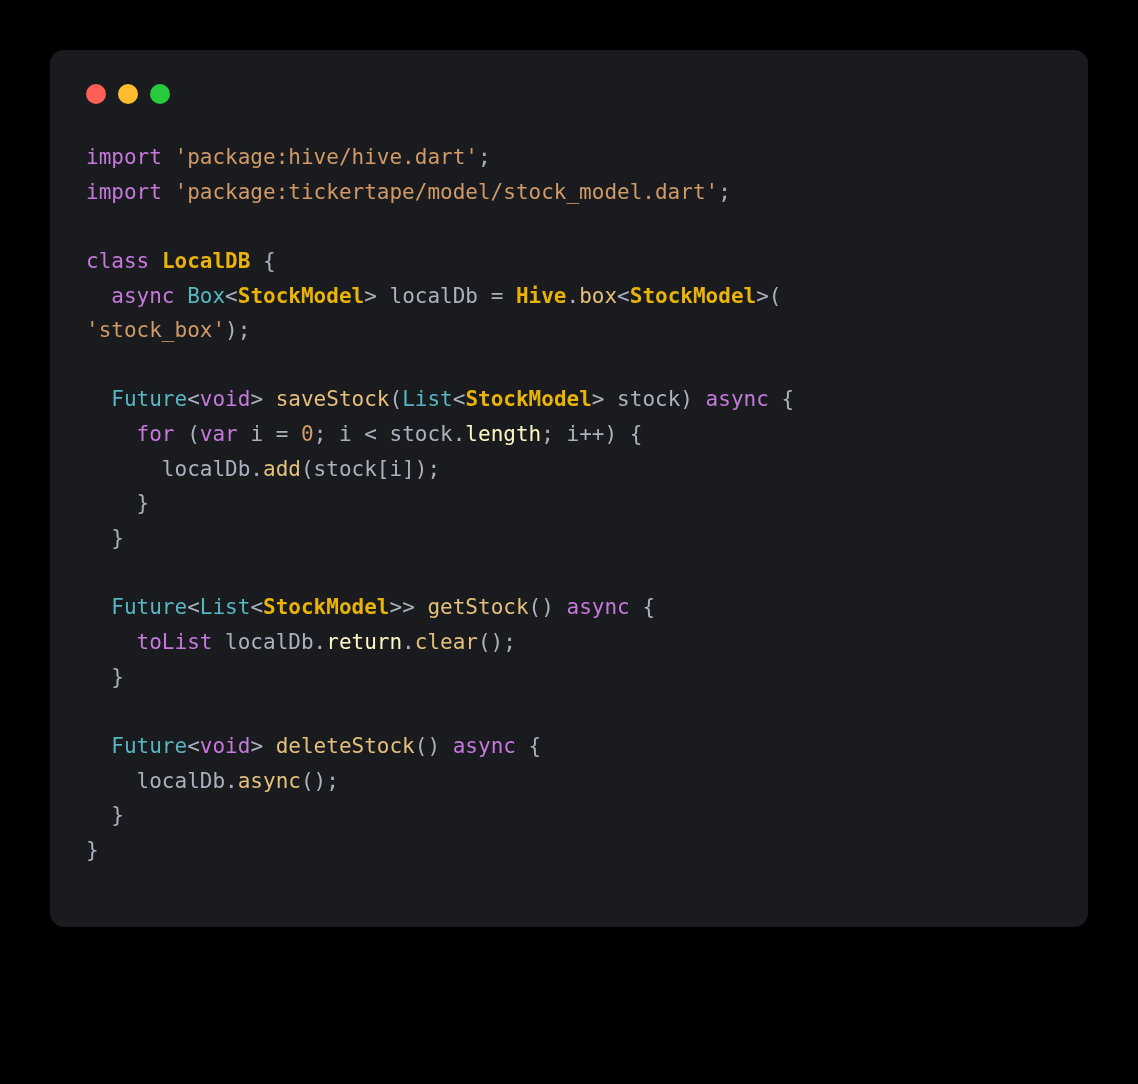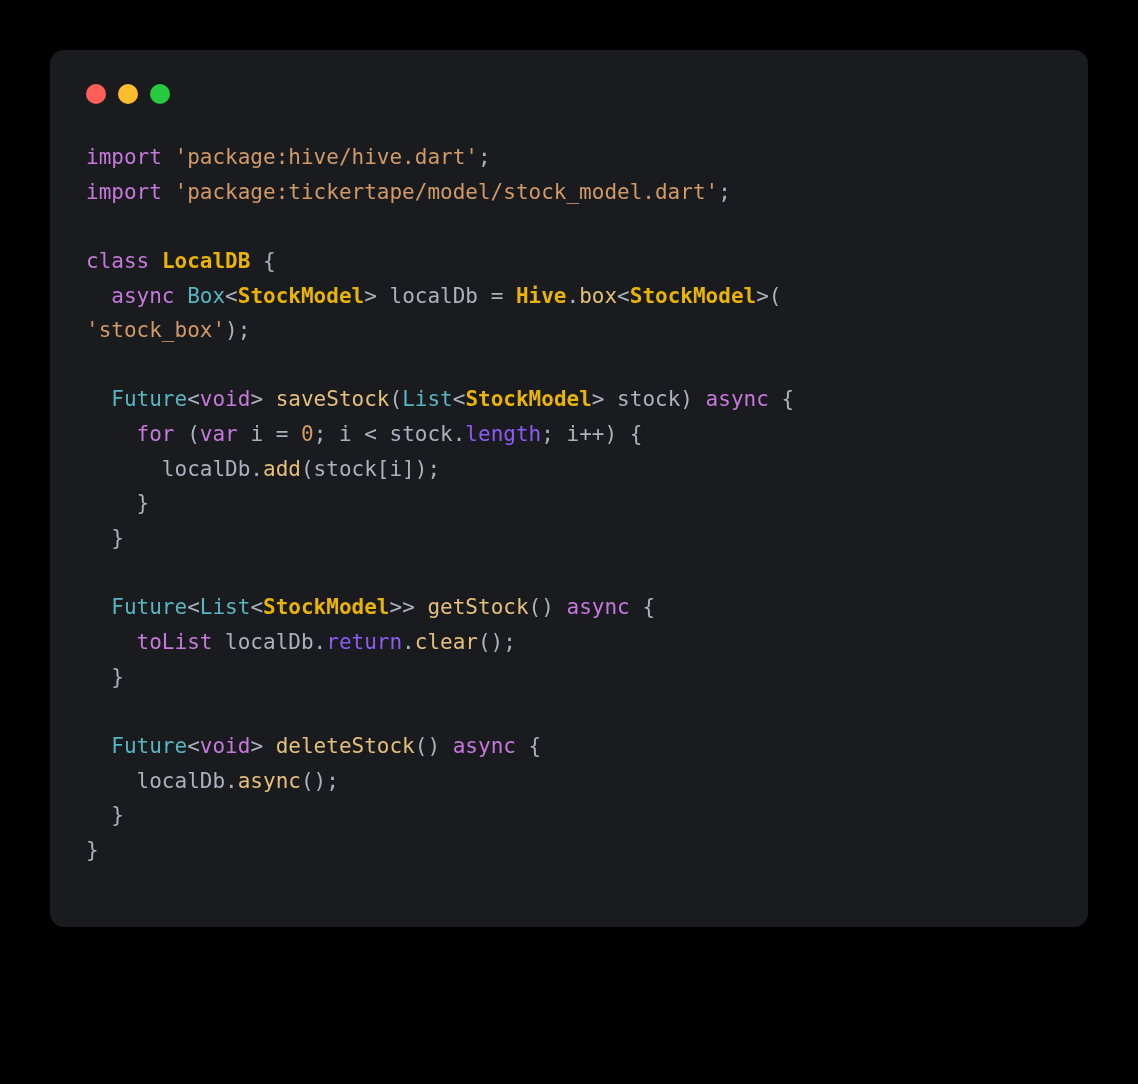--- a/index.html
+++ b/index.html
@@ -36,21 +36,21 @@
     line-height: 1.65;
     color: #abb2bf;
     white-space: pre;
   }
   .kw   { color: #c678dd; }
   .type { color: #56b6c2; }
   .cls  { color: #eab308; font-weight: bold; }
   .str  { color: #d19a66; }
   .fn   { color: #e5c07b; }
   .num  { color: #d19a66; }
-  .id   { color: #8b5cf6; }
+  .id   { color: #fef9c3; }
 </style>
 </head>
 <body>
 
 <div class="window">
   <div class="titlebar">
     <div class="dot red"></div>
     <div class="dot yellow"></div>
     <div class="dot green"></div>
   </div>

